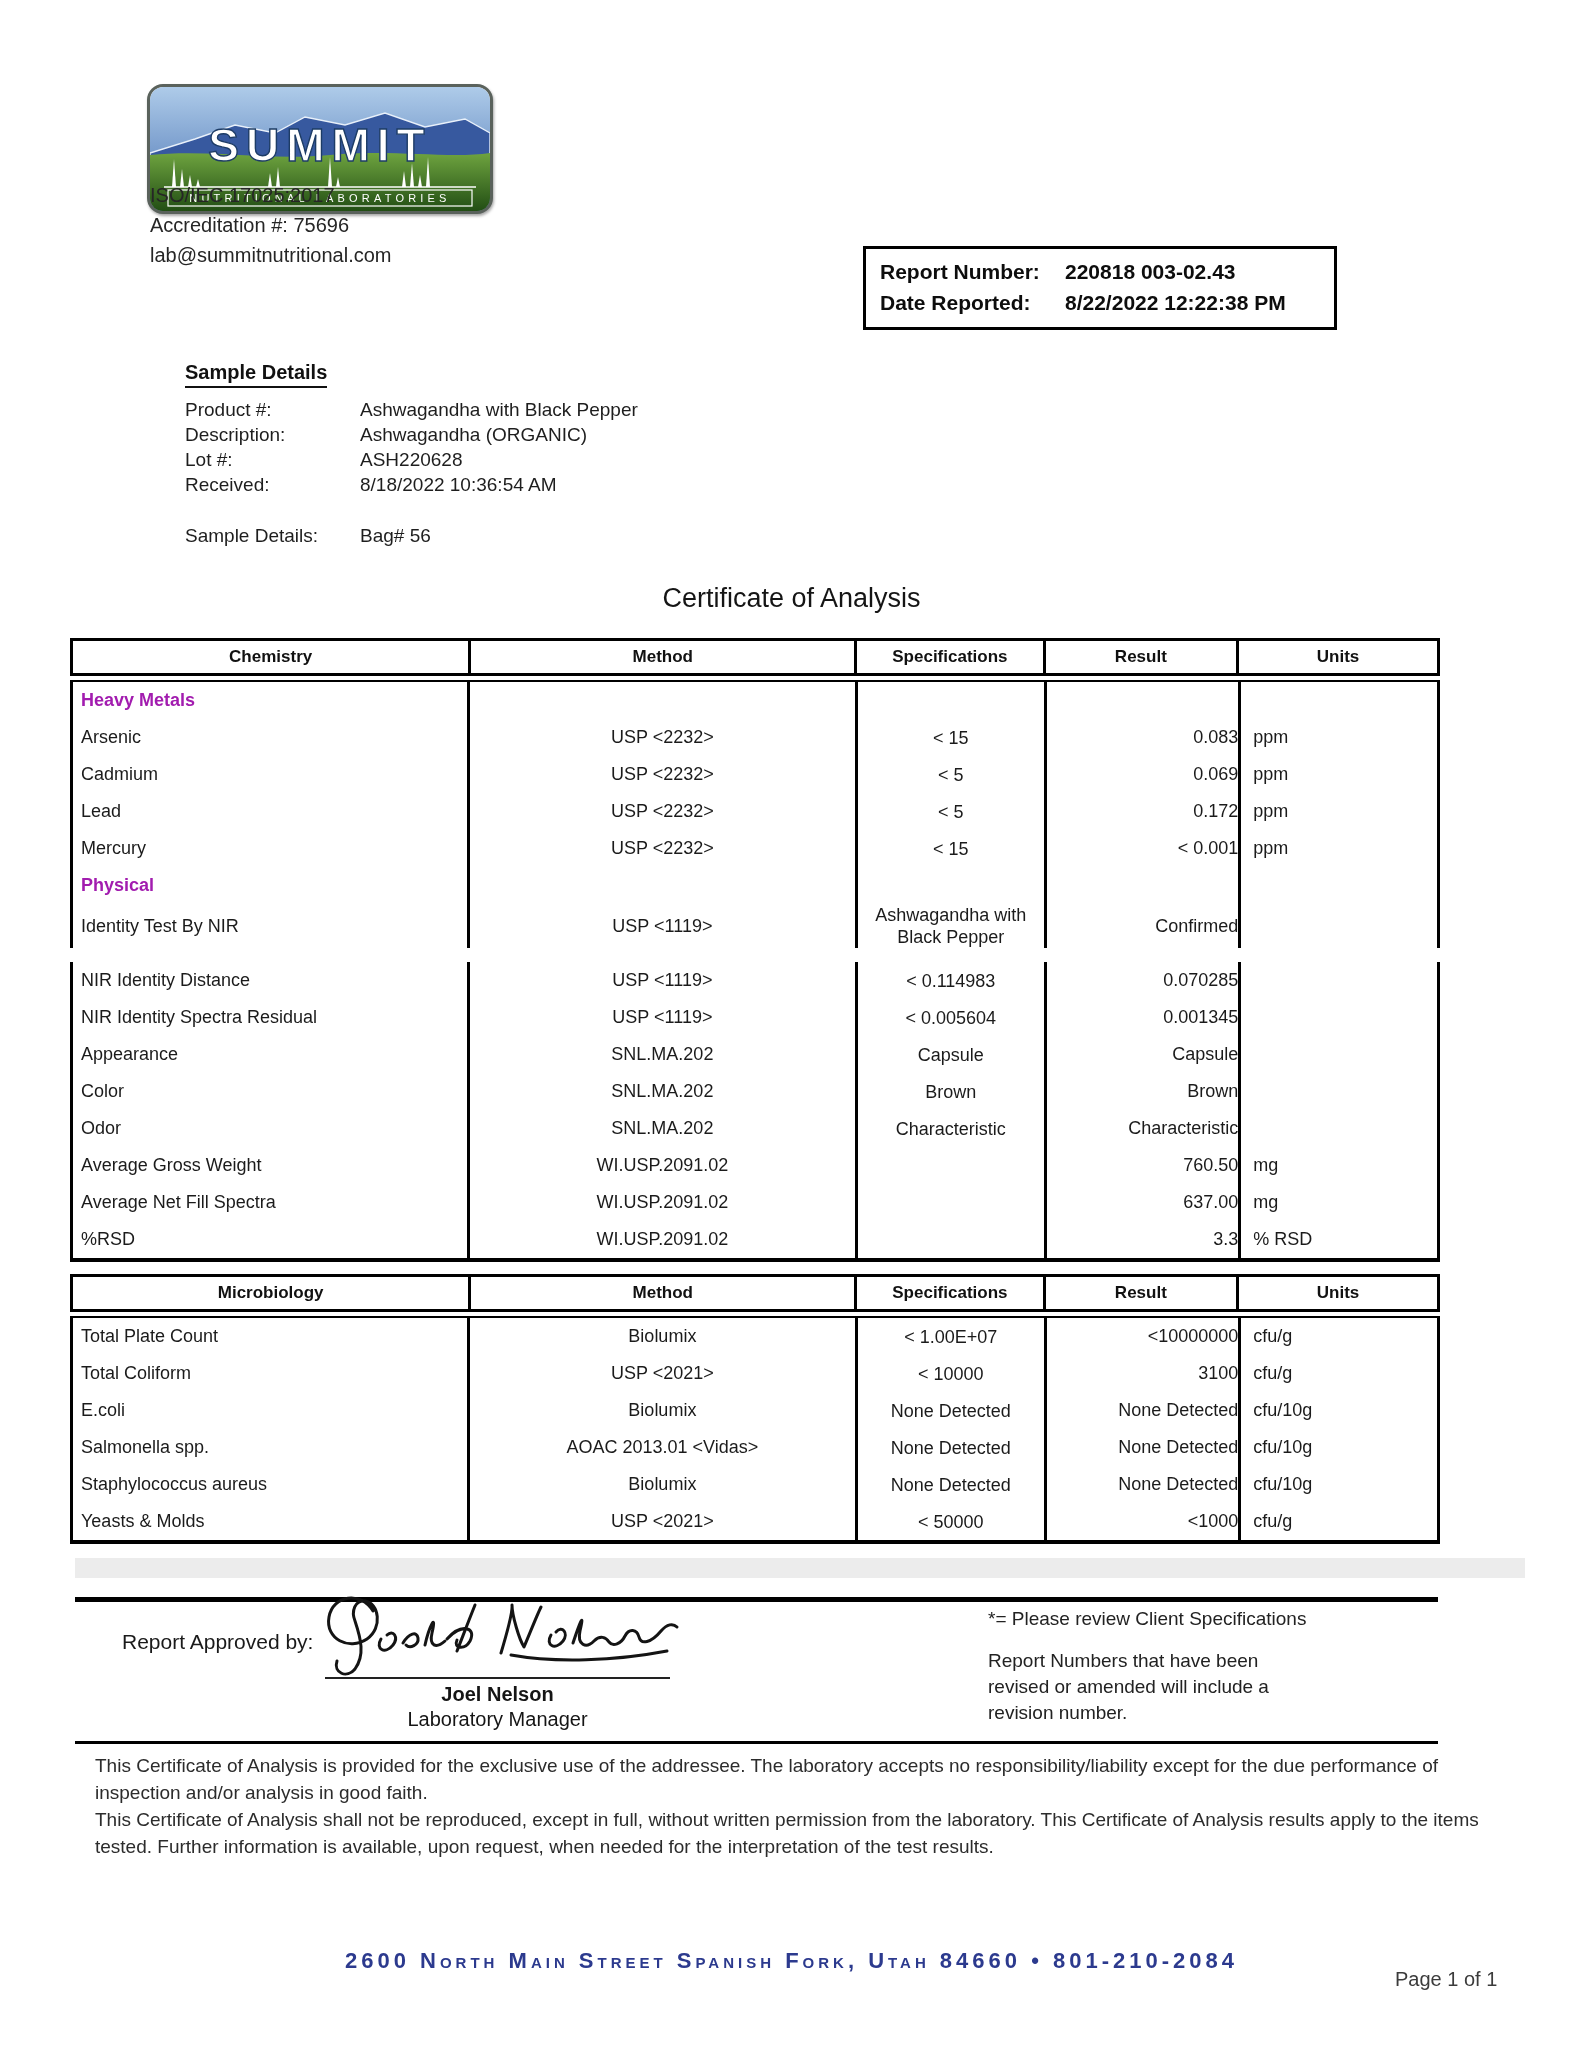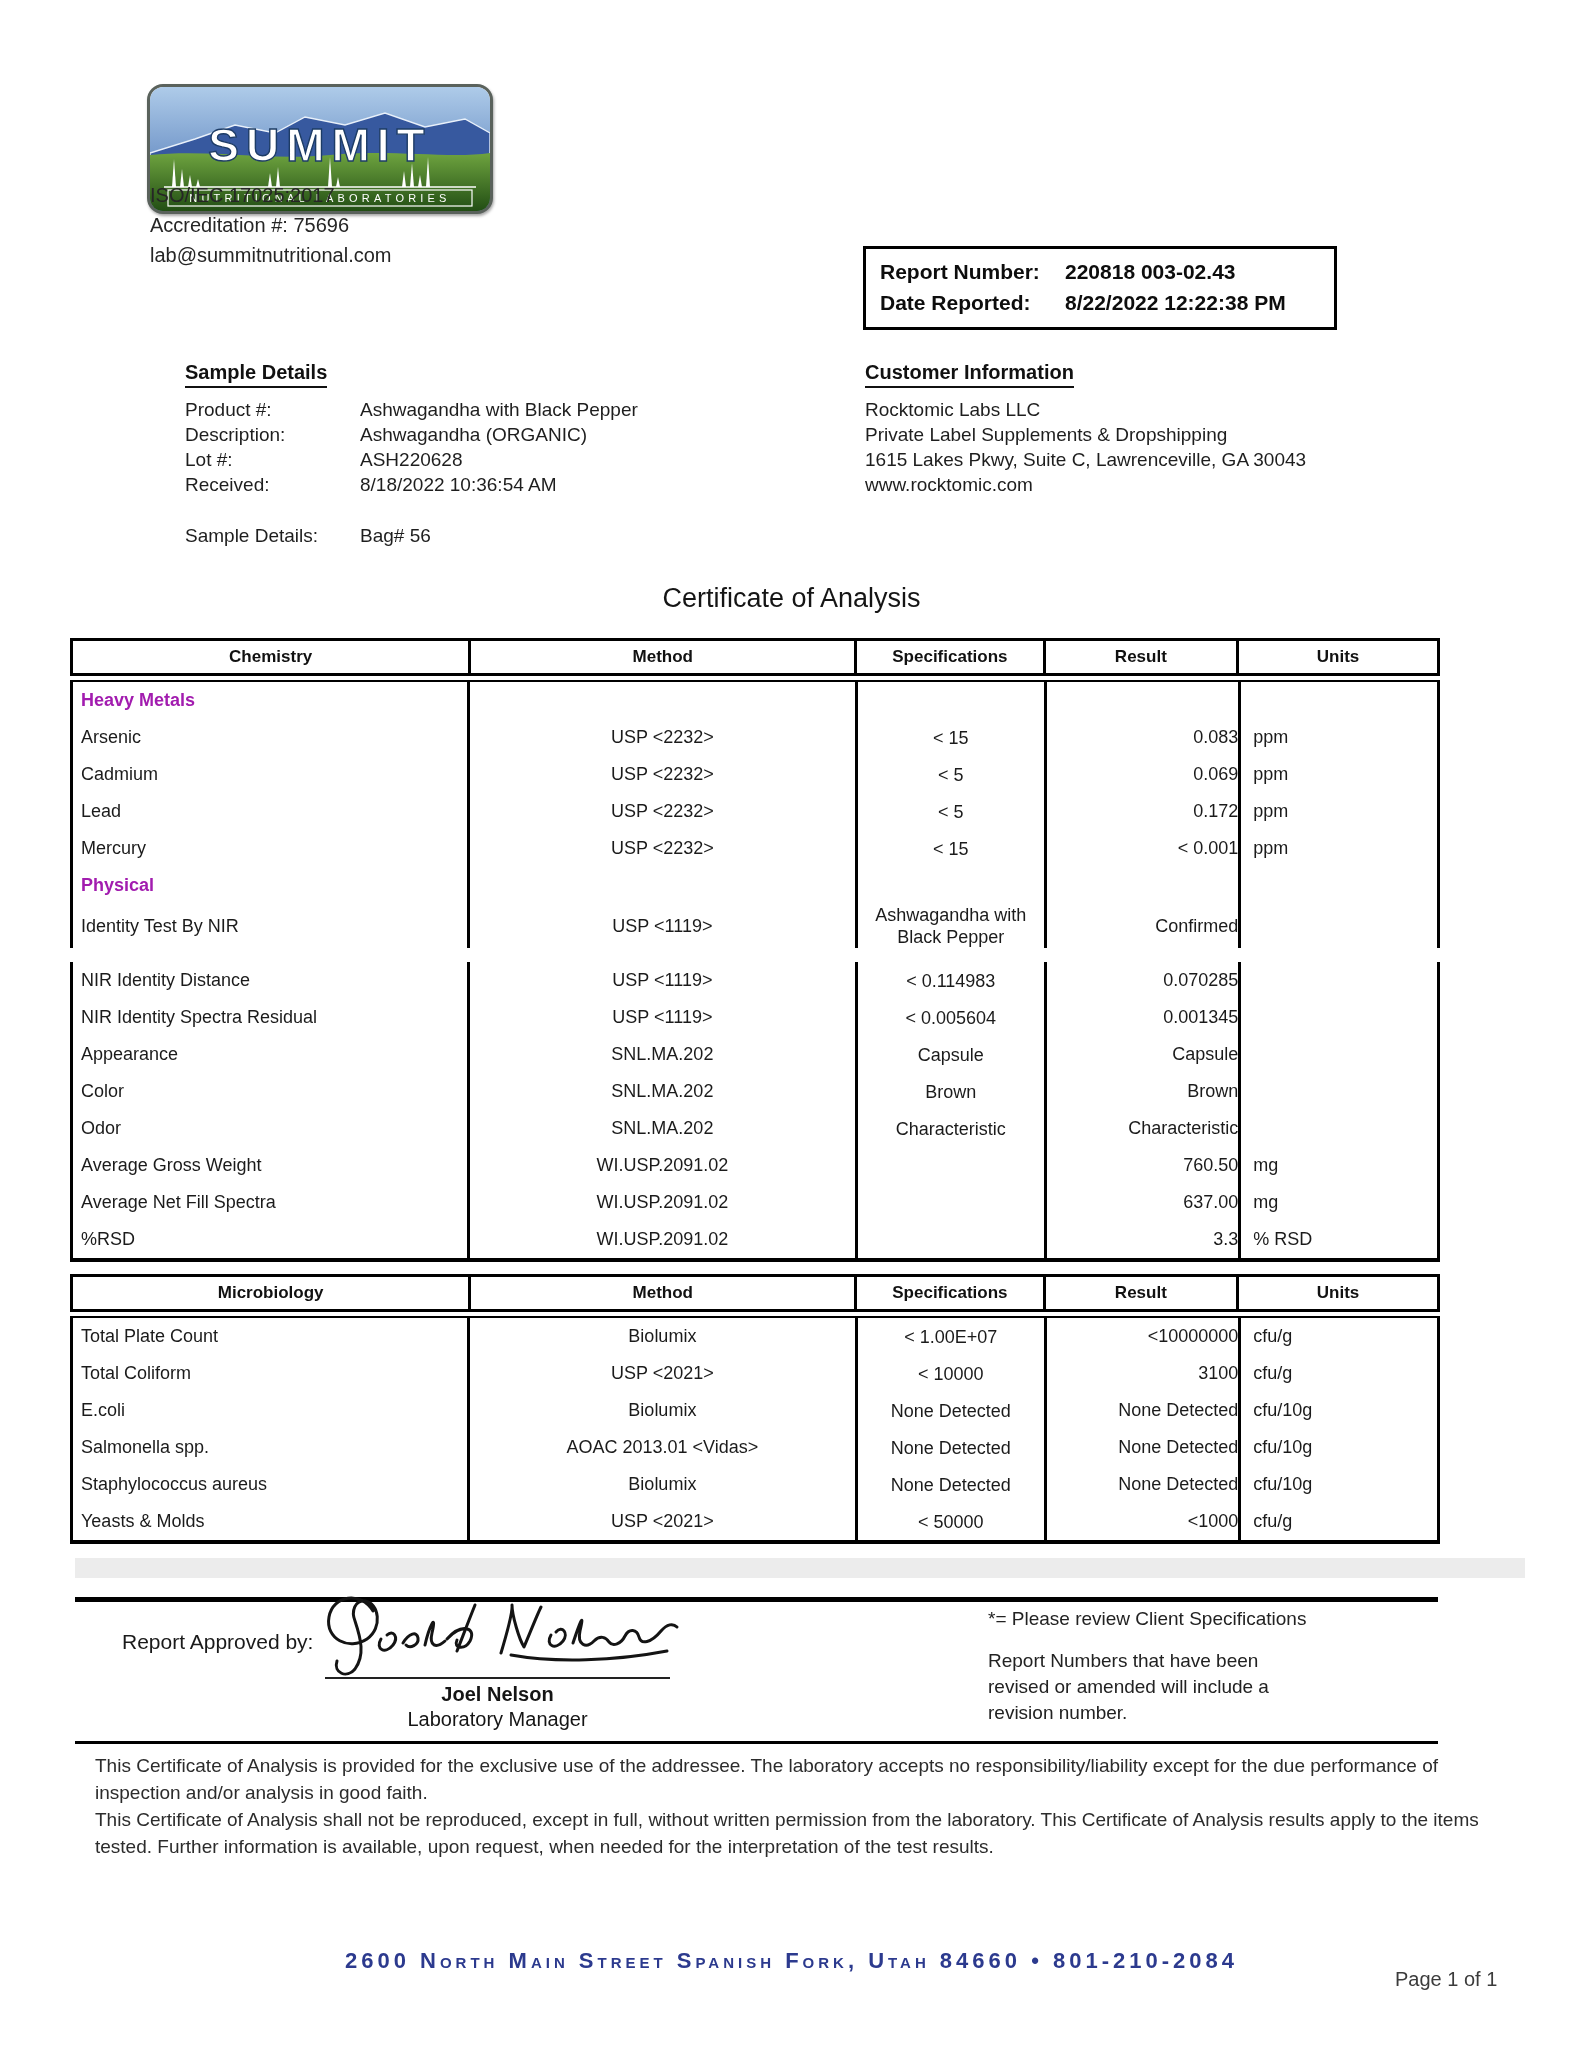--- a/index.html
+++ b/index.html
@@ -147,27 +147,20 @@
       <div>ASH220628</div>
       <div>Received:</div>
       <div>8/18/2022 10:36:54 AM</div>
     </div>
     <div class="sample-extra">
       <div>Sample Details:</div>
       <div>Bag# 56</div>
     </div>
   </div>
 
-  <div class="customer-info">
-    <span class="info-heading">Customer Information</span>
-    <div>Rocktomic Labs LLC</div>
-    <div>Private Label Supplements &amp; Dropshipping</div>
-    <div>1615 Lakes Pkwy, Suite C, Lawrenceville, GA 30043</div>
-    <div>www.rocktomic.com</div>
-  </div>
 
   <div class="coa-title">Certificate of Analysis</div>
 
   <div class="tables">
 
     <div class="thead">
       <div class="hcell">Chemistry</div>
       <div class="hcell">Method</div>
       <div class="hcell">Specifications</div>
       <div class="hcell result">Result</div>

